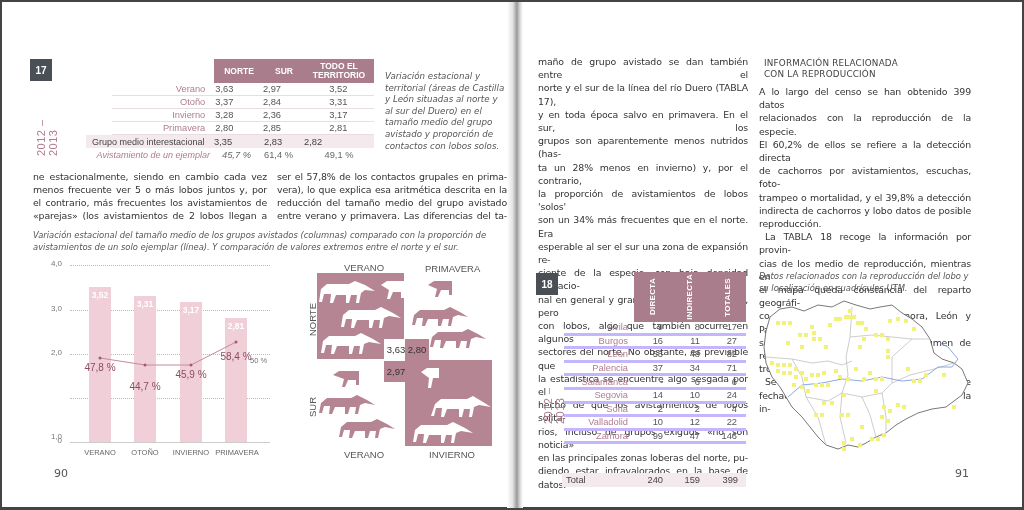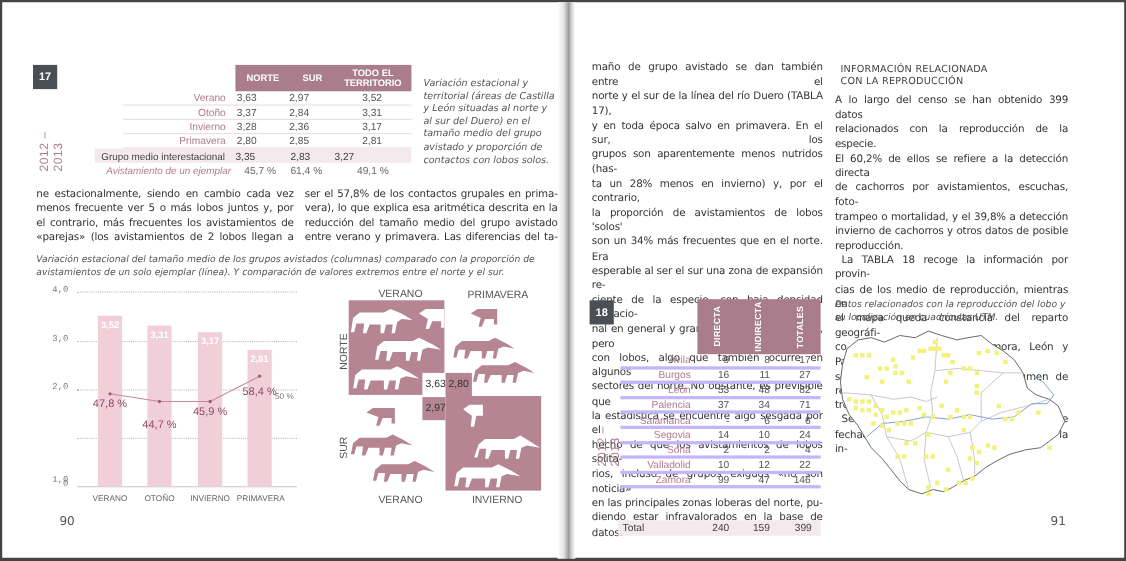--- a/index.html
+++ b/index.html
@@ -17,21 +17,21 @@
   .t17-head { background: #a97d8b; color: #fff; font-family: "Liberation Sans", sans-serif; font-weight: bold; font-size: 8.5px; display: flex; align-items: center; }
   .t17-head span { text-align: center; line-height: 9px; }
   .t17-row { display: flex; align-items: center; height: 13px; font-family: "Liberation Sans", sans-serif; font-size: 9.3px; border-bottom: 1px solid #e8dde1; }
   .t17-row .lbl { width: 100px; text-align: right; color: #b07c8e; padding-right: 6px; }
   .t17-row .c { width: 52px; color: #555; }
   .t17-row .c3 { width: 72px; text-align: center; color: #555; }
   .vert-year { writing-mode: vertical-rl; transform: rotate(180deg); color: #b07c8e; font-family: "Liberation Sans", sans-serif; font-size: 11px; letter-spacing: 0.5px; }
   .caption-it { font-family: "DejaVu Sans", sans-serif; font-style: italic; color: #555; }
 
   
-  .ytick { font-family: Liberation Mono, monospace; font-size: 8px; color: #777; text-align: right; width: 22px; }
+  .ytick { font-family: Liberation Sans, sans-serif; font-size: 8px; color: #777; text-align: right; width: 22px; }
   .gridline { border-top: 1px dotted #bbb; height: 0; }
   .bar { background: #f1cfd9; }
   .bar-label { color: #fff; font-family: "Liberation Sans", sans-serif; font-weight: bold; font-size: 8.5px; text-align: center; width: 100%; }
   .pct-label { font-family: Liberation Sans, sans-serif; font-size: 10px; color: #8a4c63; text-align: center; }
   .xcat { font-family: "Liberation Sans", sans-serif; font-size: 7.5px; color: #666; text-align: center; }
 
   
   .wm-block { background: #b58593; }
   .wm-label { font-family: "Liberation Sans", sans-serif; font-size: 9.5px; color: #555; }
   .wm-cell { width: 24px; height: 21px; font-family: "Liberation Sans", sans-serif; font-size: 9.5px; display: flex; align-items: center; justify-content: center; color: #333; }
@@ -89,25 +89,25 @@
       <span class="lbl">Primavera</span>
       <span class="c" style="padding-left:4px;">2,80</span>
       <span class="c" style="width:40px;">2,85</span>
       <span class="c3">2,81</span>
     </div>
   </div>
   <div class="abs t17-row" style="left:84px;top:133px;width:288px;background:#f4eaed;border-bottom:none;">
     <span style="width:128px;padding-left:6px;color:#444;font-size:9px;">Grupo medio interestacional</span>
     <span style="width:50px;color:#444;">3,35</span>
     <span style="width:40px;color:#444;">2,83</span>
-    <span style="width:70px;color:#444;">3,27</span>
+    <span style="width:70px;color:#444;">2,82</span>
   </div>
   <div class="abs t17-row" style="left:84px;top:146px;width:288px;border-bottom:none;">
     <span style="width:128px;text-align:right;padding-right:4px;color:#b07c8e;font-style:italic;font-size:9px;">Avistamiento de un ejemplar</span>
-    <span style="width:50px;padding-left:8px;color:#666;">45,7 %</span>
+    <span style="width:50px;padding-left:8px;color:#666;font-style:italic;">45,7 %</span>
     <span style="width:40px;color:#666;">61,4 %</span>
     <span style="width:70px;text-align:center;color:#666;">49,1 %</span>
   </div>
 
   <div class="abs caption-it" style="left:383px;top:69px;width:120px;font-size:8.7px;line-height:11.6px;color:#555;">Variación estacional y territorial (áreas de Castilla y León situadas al norte y al sur del Duero) en el tamaño medio del grupo avistado y proporción de contactos con lobos solos.</div>
 
   <div class="abs serif-body" style="left:31px;top:168px;width:234px;">
     <div class="justify">ne estacionalmente, siendo en cambio cada vez</div>
     <div class="justify">menos frecuente ver 5 o más lobos juntos y, por</div>
     <div class="justify">el contrario, más frecuentes los avistamientos de</div>
@@ -248,21 +248,21 @@
     <div>INFORMACIÓN RELACIONADA</div>
     <div>CON LA REPRODUCCIÓN</div>
   </div>
 
   <div class="abs serif-body" style="left:757px;top:83px;width:212px;line-height:13.2px;">
     <div class="justify">A lo largo del censo se han obtenido 399 datos</div>
     <div class="justify">relacionados con la reproducción de la especie.</div>
     <div class="justify">El 60,2% de ellos se refiere a la detección directa</div>
     <div class="justify">de cachorros por avistamientos, escuchas, foto-</div>
     <div class="justify">trampeo o mortalidad, y el 39,8% a detección</div>
-    <div class="justify">invierno de cachorros y otros datos de posible</div>
+    <div class="justify">indirecta de cachorros y lobo datos de posible</div>
     <div>reproducción.</div>
     <div class="justify" style="text-indent:6px;">La TABLA 18 recoge la información por provin-</div>
     <div class="justify">cias de los medio de reproducción, mientras en</div>
     <div class="justify">el mapa queda constancia del reparto geográfi-</div>
     <div class="justify">co de esta información: Zamora, León y Palencia</div>
     <div class="justify">son las provincias que mayor volumen de regis-</div>
     <div>tros tienen a este respecto.</div>
     <div class="justify" style="text-indent:6px;">Se trata de datos concretos y perfectamente</div>
     <div class="justify">fechados y georreferenciados, pero por ser la in-</div>
   </div>

